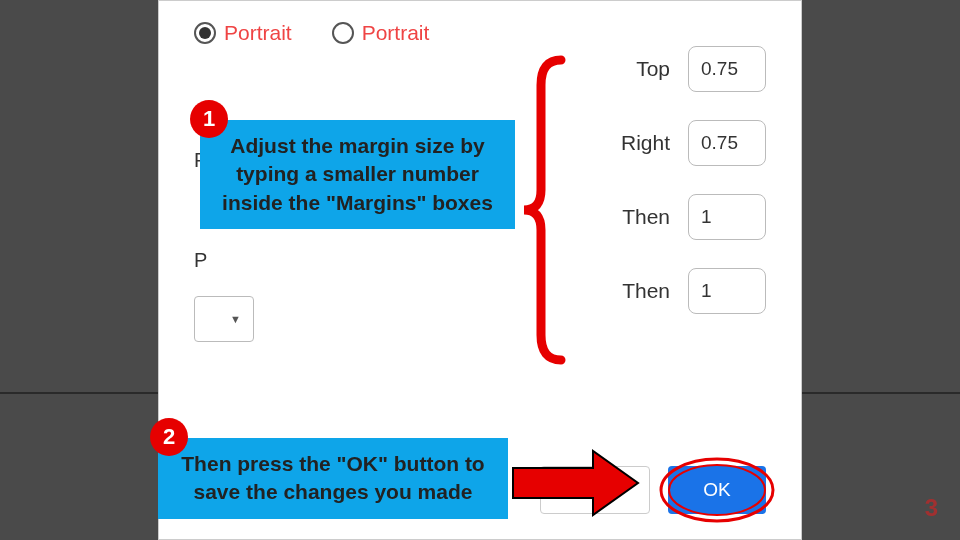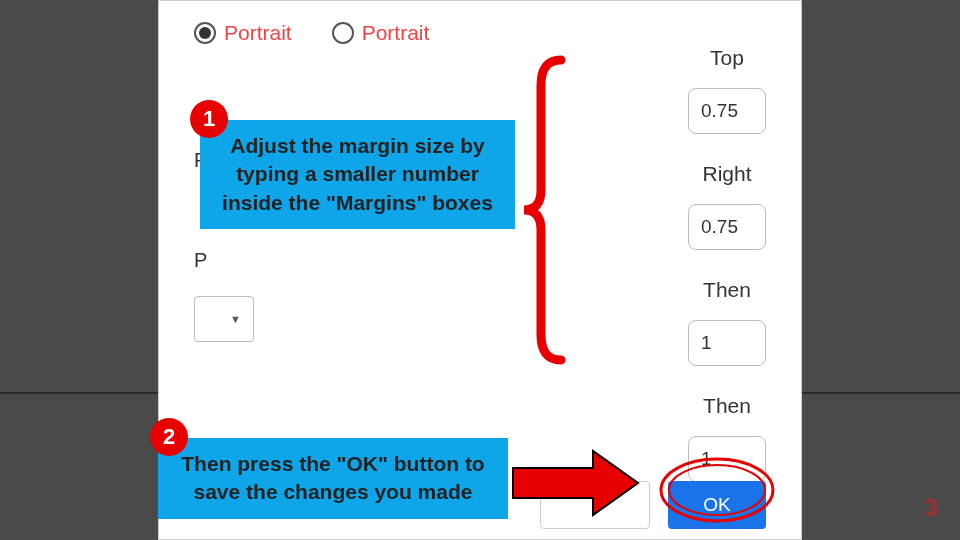--- a/index.html
+++ b/index.html
@@ -74,21 +74,20 @@
     }
     .margin-rows {
       margin-top: 25px;
     }
     .margin-row {
       display: flex;
       align-items: center;
       justify-content: flex-end;
       gap: 18px;
       margin-bottom: 28px;
-      flex-direction: column;
     }
     .margin-label {
       font-size: 21px;
       color: #333;
     }
     .margin-input {
       width: 78px;
       height: 46px;
       border: 1px solid #bbb;
       border-radius: 8px;
@@ -116,21 +115,21 @@
       color: #555;
     }
     .field-letter {
       position: absolute;
       left: 35px;
       font-size: 20px;
       color: #333;
     }
     .button-row {
       position: absolute;
-      bottom: 10px;
+      bottom: 25px;
       right: 35px;
       display: flex;
       gap: 18px;
       align-items: center;
     }
     .btn {
       height: 48px;
       padding: 0 28px;
       border-radius: 4px;
       font-size: 19px;

